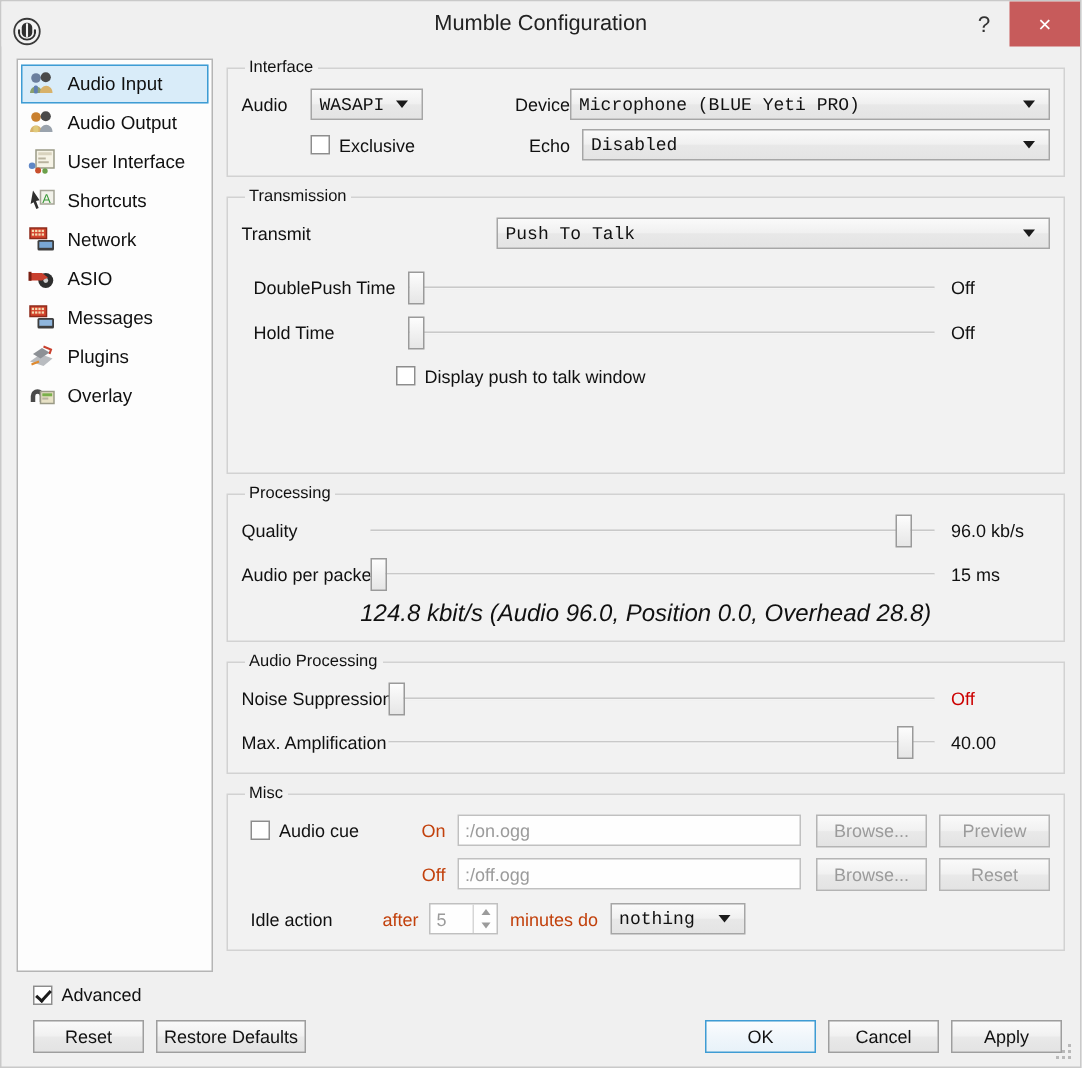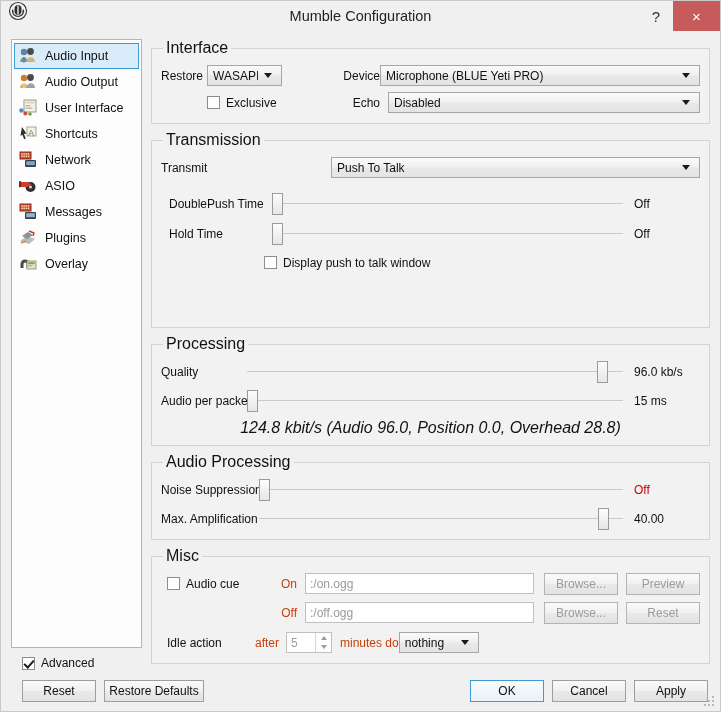--- a/index.html
+++ b/index.html
@@ -23,21 +23,21 @@
     display: flex;
     flex-direction: column;
   }
   
   .titlebar {
     position: relative;
     height: 30px;
     min-height: 30px;
     background: #f0f0f0;
     display: flex;
-    align-items: flex-start;
+    align-items: flex-end;
   }
   .app-icon {
     width: 20px; height: 20px;
     margin-left: 7px;
     flex: 0 0 auto;
   }
   .title-text {
     position: absolute;
     left: 0; right: 0;
     text-align: center;
@@ -120,21 +120,21 @@
   }
   fieldset.group {
     border: 1px solid #d2d2d2;
     margin: 0 0 7px 0;
     padding: 4px 9px 8px 9px;
     background: #f2f2f2;
     box-sizing: border-box;
   }
   fieldset.group > legend {
     padding: 0 3px;
-    font-size: 16px;
+    font-size: 11px;
     color: #111;
     margin-left: 2px;
   }
   .row {
     display: flex;
     align-items: center;
     height: 25px;
     margin-top: 2px;
   }
   .lab {
@@ -150,21 +150,21 @@
     background: linear-gradient(to bottom,#fafafa 0%,#f0f0f0 48%,#e8e8e8 52%,#e4e4e4 100%);
     box-sizing: border-box;
     display: flex;
     align-items: center;
     padding: 0 2px 0 5px;
     font-size: 12px;
     color: #111;
     cursor: default;
     position: relative;
   }
-  .combo .cval { flex: 1 1 auto; white-space: nowrap; overflow: hidden; }
+  .combo .cval { flex: 1 1 auto; white-space: nowrap; overflow: hidden; font-family: Liberation Mono, monospace; }
   .combo .arrow {
     width: 0; height: 0;
     border-left: 4px solid transparent;
     border-right: 4px solid transparent;
     border-top: 5px solid #1a1a1a;
     margin: 0 7px 0 6px;
     flex: 0 0 auto;
   }
   .chk {
     display: flex;
@@ -479,21 +479,21 @@
         </span>
         <span class="lbl">Overlay</span>
       </div>
     </div>
 
     <div class="pane">
 
       <fieldset class="group">
         <legend>Interface</legend>
         <div class="row">
-          <span class="lab" style="width:46px">Restore</span>
+          <span class="lab" style="width:46px">Audio</span>
           <div class="combo" style="width:75px">
             <span class="cval">WASAPI</span>
             <span class="arrow"></span>
           </div>
           <span class="lab" style="width:50px;margin-left:48px;text-align:right">Device</span>
           <div class="combo" style="flex:1 1 auto;">
             <span class="cval">Microphone (BLUE Yeti PRO)</span>
             <span class="arrow"></span>
           </div>
         </div>
@@ -613,21 +613,21 @@
           <span class="lab" style="width:86px;margin-left:6px">Idle action</span>
           <span class="lab dis" style="margin-left:2px">after</span>
           <div class="spin" style="margin-left:7px">
             <span>5</span>
             <span class="arrows">
               <div class="up"></div>
               <div class="dn"></div>
             </span>
           </div>
           <span class="lab dis" style="margin-left:8px">minutes do</span>
-          <div class="combo" style="width:80px;">
+          <div class="combo" style="width:90px;margin-left:8px">
             <span class="cval">nothing</span>
             <span class="arrow"></span>
           </div>
         </div>
       </fieldset>
 
     </div>
   </div>
 
   <div class="bottom">

